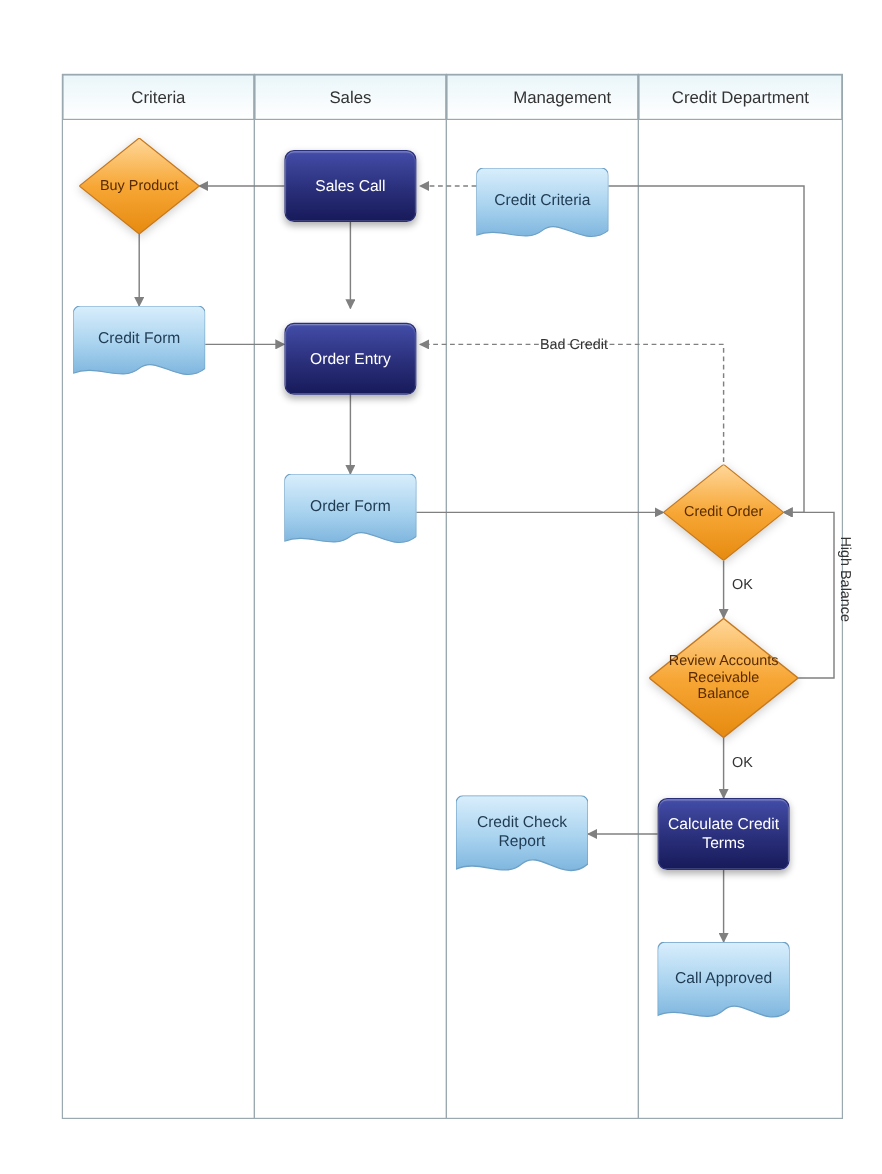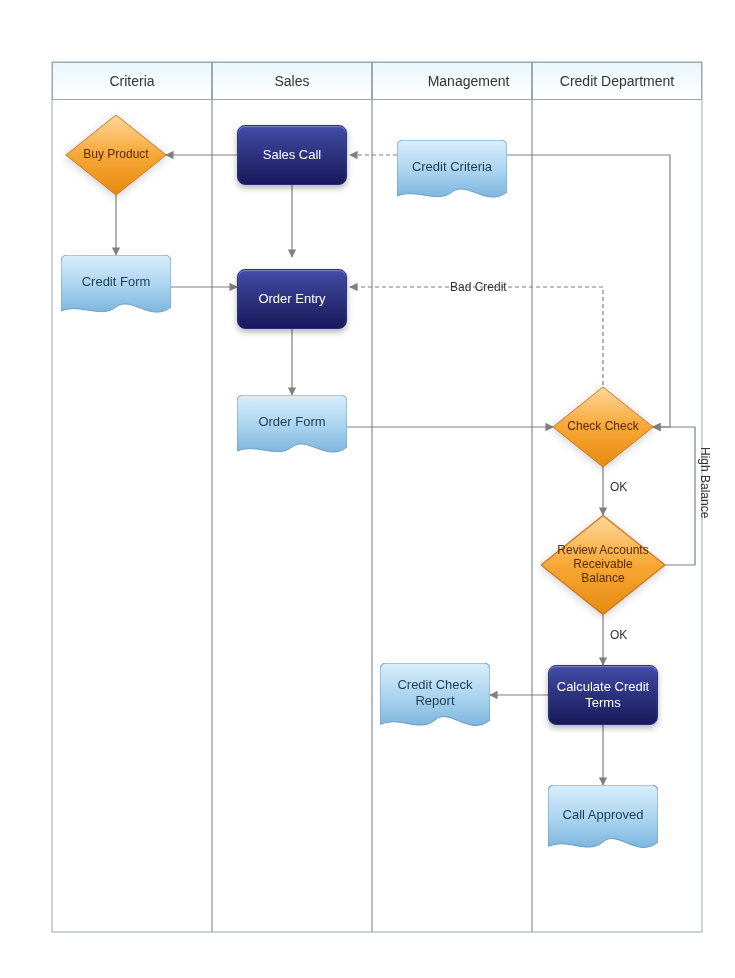--- a/index.html
+++ b/index.html
@@ -172,21 +172,21 @@
     <svg class="shape" viewBox="0 0 100 80">
         <polygon points="50,0 100,40 50,80 0,40" fill="url(#decGrad)" stroke="#c7791e" stroke-width="1"></polygon>
       </svg>
     <div class="label">Buy Product</div>
   </div>
 
   <div class="decision" style="left:553px; top:387px;">
     <svg class="shape" viewBox="0 0 100 80">
         <polygon points="50,0 100,40 50,80 0,40" fill="url(#decGrad)" stroke="#c7791e" stroke-width="1"></polygon>
       </svg>
-    <div class="label">Check Check</div>
+    <div class="label">Credit Order</div>
   </div>
 
   <div class="decision" style="left:541px; top:515px; width:124px; height:100px;">
     <svg class="shape" viewBox="0 0 100 80">
         <polygon points="50,0 100,40 50,80 0,40" fill="url(#decGrad)" stroke="#c7791e" stroke-width="1"></polygon>
       </svg>
     <div class="label" style="left:14px; right:14px;">Review Accounts Receivable Balance</div>
   </div>
 
   <div class="process" style="left:237px; top:125px;">Sales Call</div>

